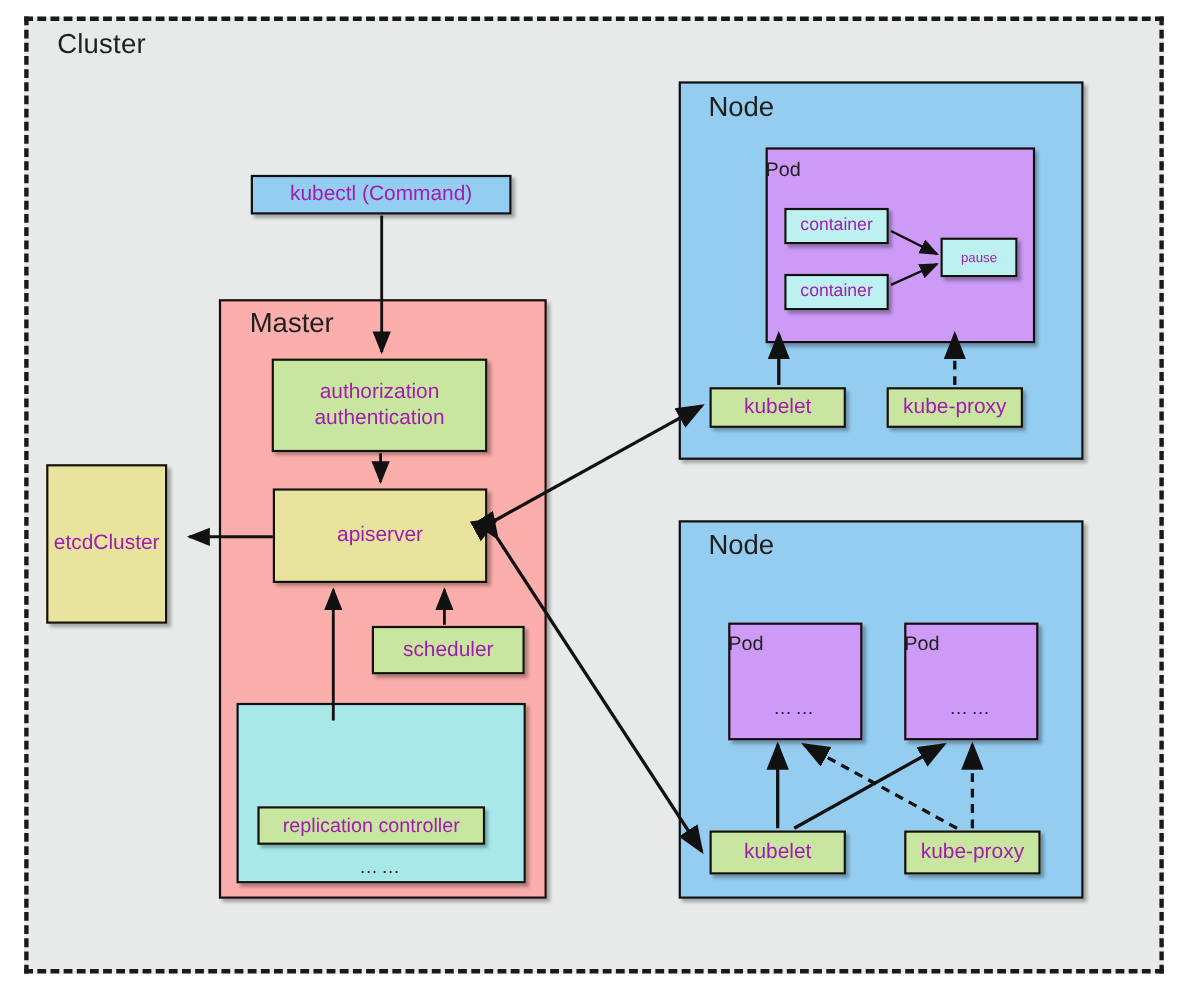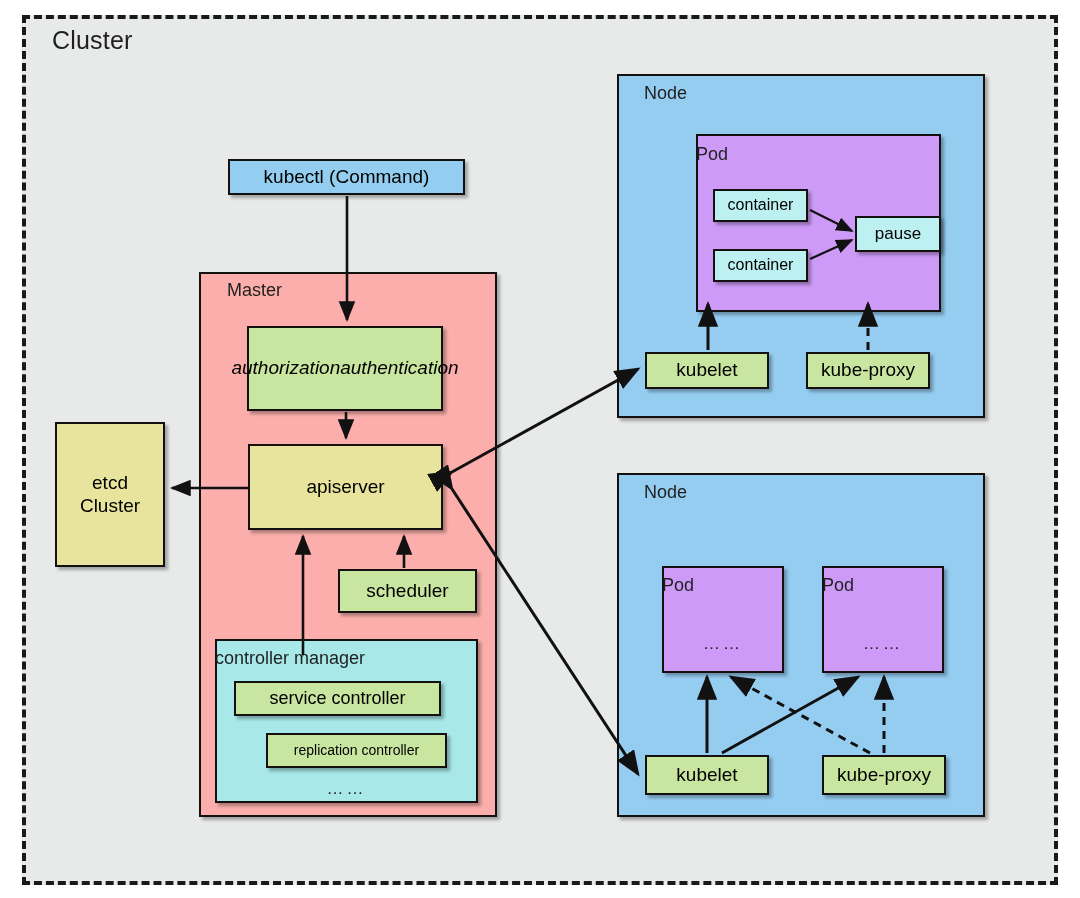--- a/index.html
+++ b/index.html
@@ -38,26 +38,26 @@
   
   .box {
     position: absolute;
     box-sizing: border-box;
     border: 2px solid #14100f;
     box-shadow: 3px 3px 3px rgba(0,0,0,0.30);
     display: flex;
     align-items: center;
     justify-content: center;
     text-align: center;
-    color: #000000;
+    color: #a21caf;
     line-height: 1.18;
   }
   .group-title {
     position: absolute;
-    font-size: 18px;
+    font-size: 25px;
     color: #1f1f1f;
   }
   .inner-title {
     position: absolute;
     font-size: 18px;
     color: #1f1f1f;
   }
 
   
   .c-blue    { background: #93cdf0; }  
@@ -92,66 +92,62 @@
   <div class="cluster"></div>
   <div class="cluster-title">Cluster</div>
 
   <div class="box c-blue" style="left:228px; top:159px; width:237px; height:36px; font-size:19px;">
     <span>kubectl (Command)</span>
   </div>
 
   <div class="box c-master" style="left:199px; top:272px; width:298px; height:545px; display:block;"></div>
   <div class="group-title" style="left:227px; top:280px;">Master</div>
 
-  <div class="box c-green" style="left:247px; top:326px; width:196px; height:85px; font-size:19px; flex-direction:row;font-style:italic;">
+  <div class="box c-green" style="left:247px; top:326px; width:196px; height:85px; font-size:19px; flex-direction:column;">
     <span>authorization</span>
     <span>authentication</span>
   </div>
 
   <div class="box c-yellow" style="left:248px; top:444px; width:195px; height:86px; font-size:19px;justify-content:center;">
     <span>apiserver</span>
   </div>
 
   <div class="box c-green" style="left:338px; top:569px; width:139px; height:44px; font-size:19px;">
     <span>scheduler</span>
   </div>
 
   <div class="box c-cmgr" style="left:215px; top:639px; width:263px; height:164px; display:block;"></div>
-  <div class="inner-title" style="left:215px; top:648px; width:263px;">controller manager</div>
-
-  <div class="box c-green" style="left:234px; top:681px; width:207px; height:35px; font-size:18px;">
-    <span>service controller</span>
-  </div>
-
-  <div class="box c-green" style="left:234px; top:733px; width:181px; height:35px; font-size:14px;margin-left:32px;">
+
+
+  <div class="box c-green" style="left:234px; top:733px; width:207px; height:35px; font-size:18px;">
     <span>replication controller</span>
   </div>
 
   <div class="dots" style="left:215px; top:779px; width:263px; text-align:center;">……</div>
 
-  <div class="box c-yellow" style="left:55px; top:422px; width:110px; height:145px; font-size:19px; flex-direction:column;">
+  <div class="box c-yellow" style="left:42px; top:422px; width:110px; height:145px; font-size:19px; flex-direction:row;">
     <span>etcd</span>
     <span>Cluster</span>
   </div>
 
   <div class="box c-node" style="left:617px; top:74px; width:368px; height:344px; display:block;"></div>
   <div class="group-title" style="left:644px; top:83px;">Node</div>
 
   <div class="box c-pod" style="left:696px; top:134px; width:245px; height:178px; display:block;"></div>
   <div class="inner-title" style="left:696px; top:144px; width:245px;">Pod</div>
 
   <div class="box c-cyan" style="left:713px; top:189px; width:95px; height:33px; font-size:16px;">
     <span>container</span>
   </div>
 
   <div class="box c-cyan" style="left:713px; top:249px; width:95px; height:33px; font-size:16px;">
     <span>container</span>
   </div>
 
-  <div class="box c-cyan" style="left:855px; top:216px; width:86px; height:36px; font-size:17px;">
+  <div class="box c-cyan" style="left:855px; top:216px; width:70px; height:36px; font-size:12px;">
     <span>pause</span>
   </div>
 
   <div class="box c-green" style="left:645px; top:352px; width:124px; height:37px; font-size:19px;">
     <span>kubelet</span>
   </div>
 
   <div class="box c-green" style="left:806px; top:352px; width:124px; height:37px; font-size:19px;">
     <span>kube-proxy</span>
   </div>

